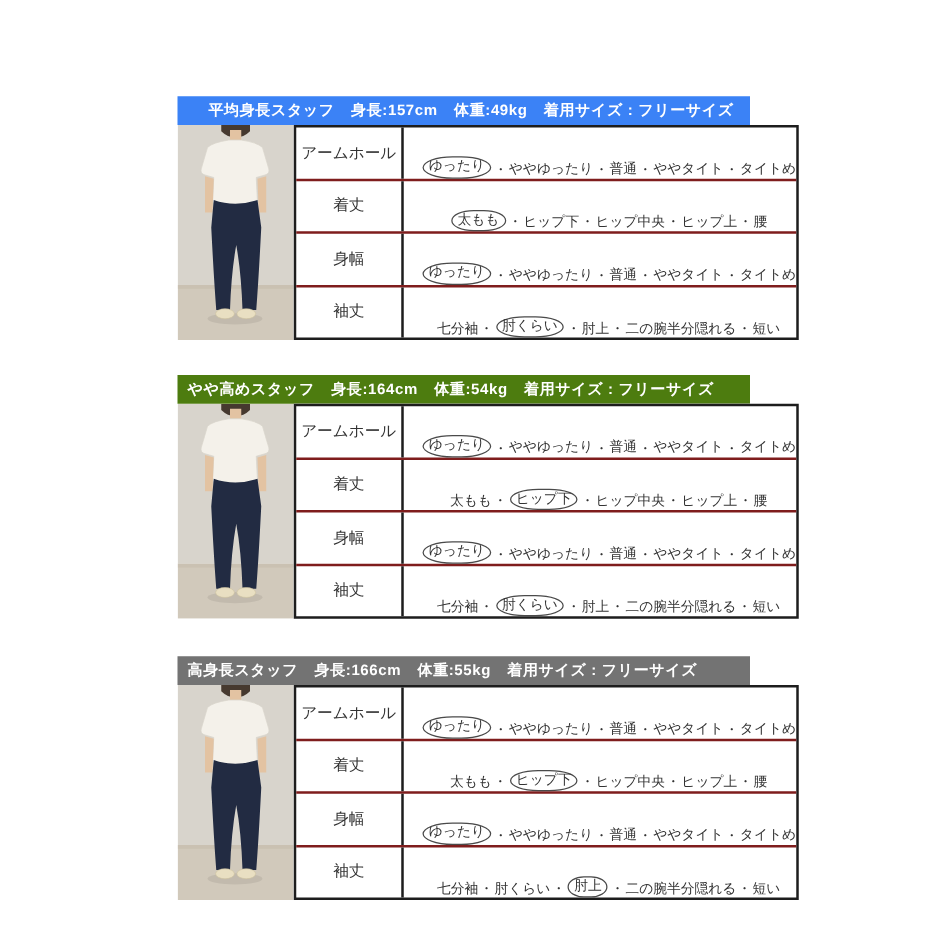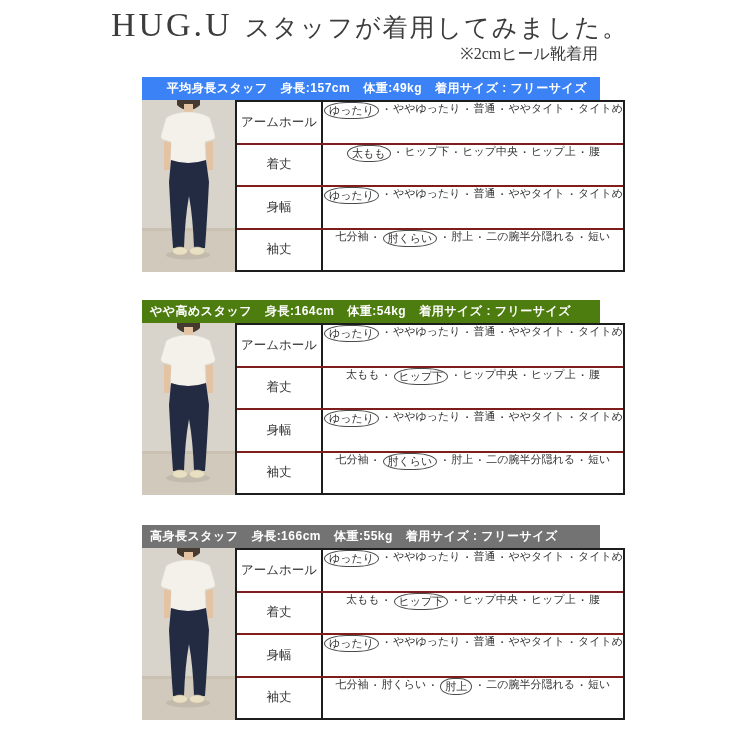--- a/index.html
+++ b/index.html
@@ -17,34 +17,30 @@
               white-space:nowrap;}
   .sec-header span{margin-right:13px;}
   .sec-body{display:flex;height:172px;}
   .photo{width:93px;height:172px;flex:none;overflow:hidden;}
   .fit-table{flex:1;border:2px solid #1d1d1d;box-sizing:border-box;display:flex;
              flex-direction:column;background:#fff;}
   .trow{flex:1;display:flex;border-bottom:2px solid #7f1d1d;min-height:0;}
   .trow:last-child{border-bottom:none;}
   .tlabel{width:84px;flex:none;border-right:2px solid #1d1d1d;display:flex;align-items:center;
           justify-content:center;font-size:12.5px;color:#333;}
-  .tvalue{flex:1;display:flex;align-items:flex-start;justify-content:center;font-size:11px;
-          color:#333;white-space:nowrap;letter-spacing:0;}
+  .tvalue{flex:1;display:flex;align-items:flex-end;justify-content:center;font-size:11px;
+          color:#333;white-space:nowrap;letter-spacing:0;padding-left:14px;}
   .opt{display:inline-block;line-height:1.2;}
   .circled{border:1.5px solid #4a4a4a;border-radius:50%/60%;padding:1px 4px;margin:0 1px;}
   .sep{margin:0 1px;}
 </style>
 </head>
 <body>
 
 <div class="canvas">
-  <div class="title-row">
-    <span class="brand">HUG.U</span><span class="title-jp">スタッフが着用してみました。</span>
-  </div>
-  <div class="note">※2cmヒール靴着用</div>
   <div id="sections">
   <section class="section" style="top: 77px;">
     <header class="sec-header" style="background: #3b82f6; justify-content: flex-end;">
       <span class="h-staff">平均身長スタッフ</span>
       <span class="h-height">身長:157cm</span>
       <span class="h-weight">体重:49kg</span>
       <span class="h-size">着用サイズ : フリーサイズ</span>
     </header>
     <div class="sec-body">
       <div class="photo">

